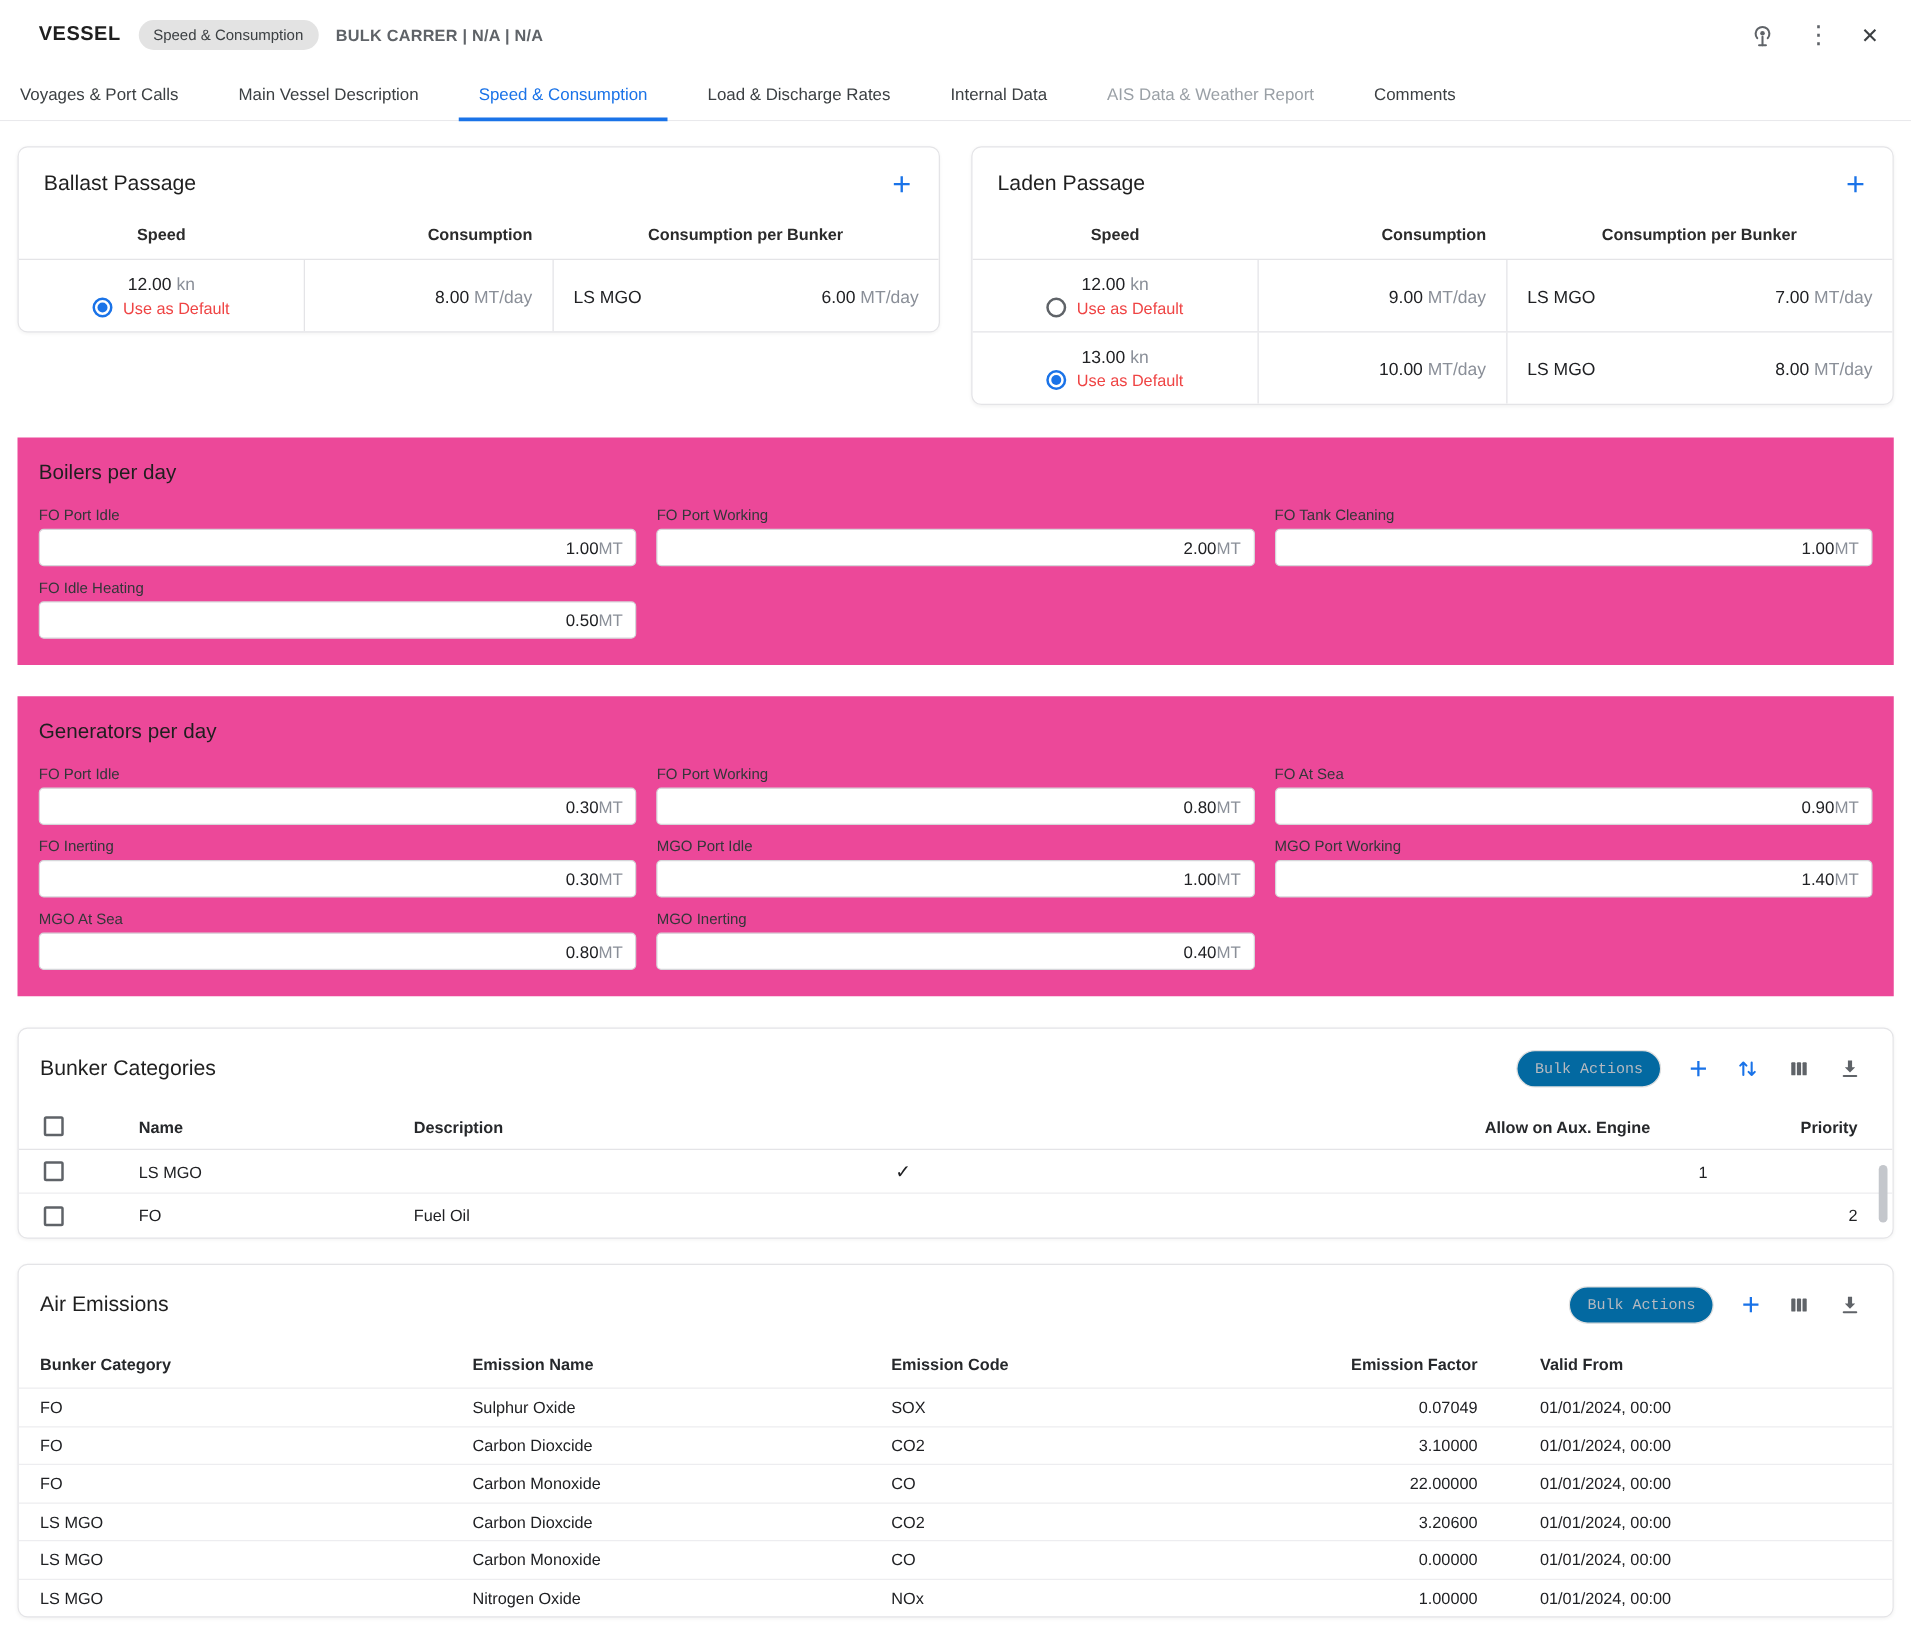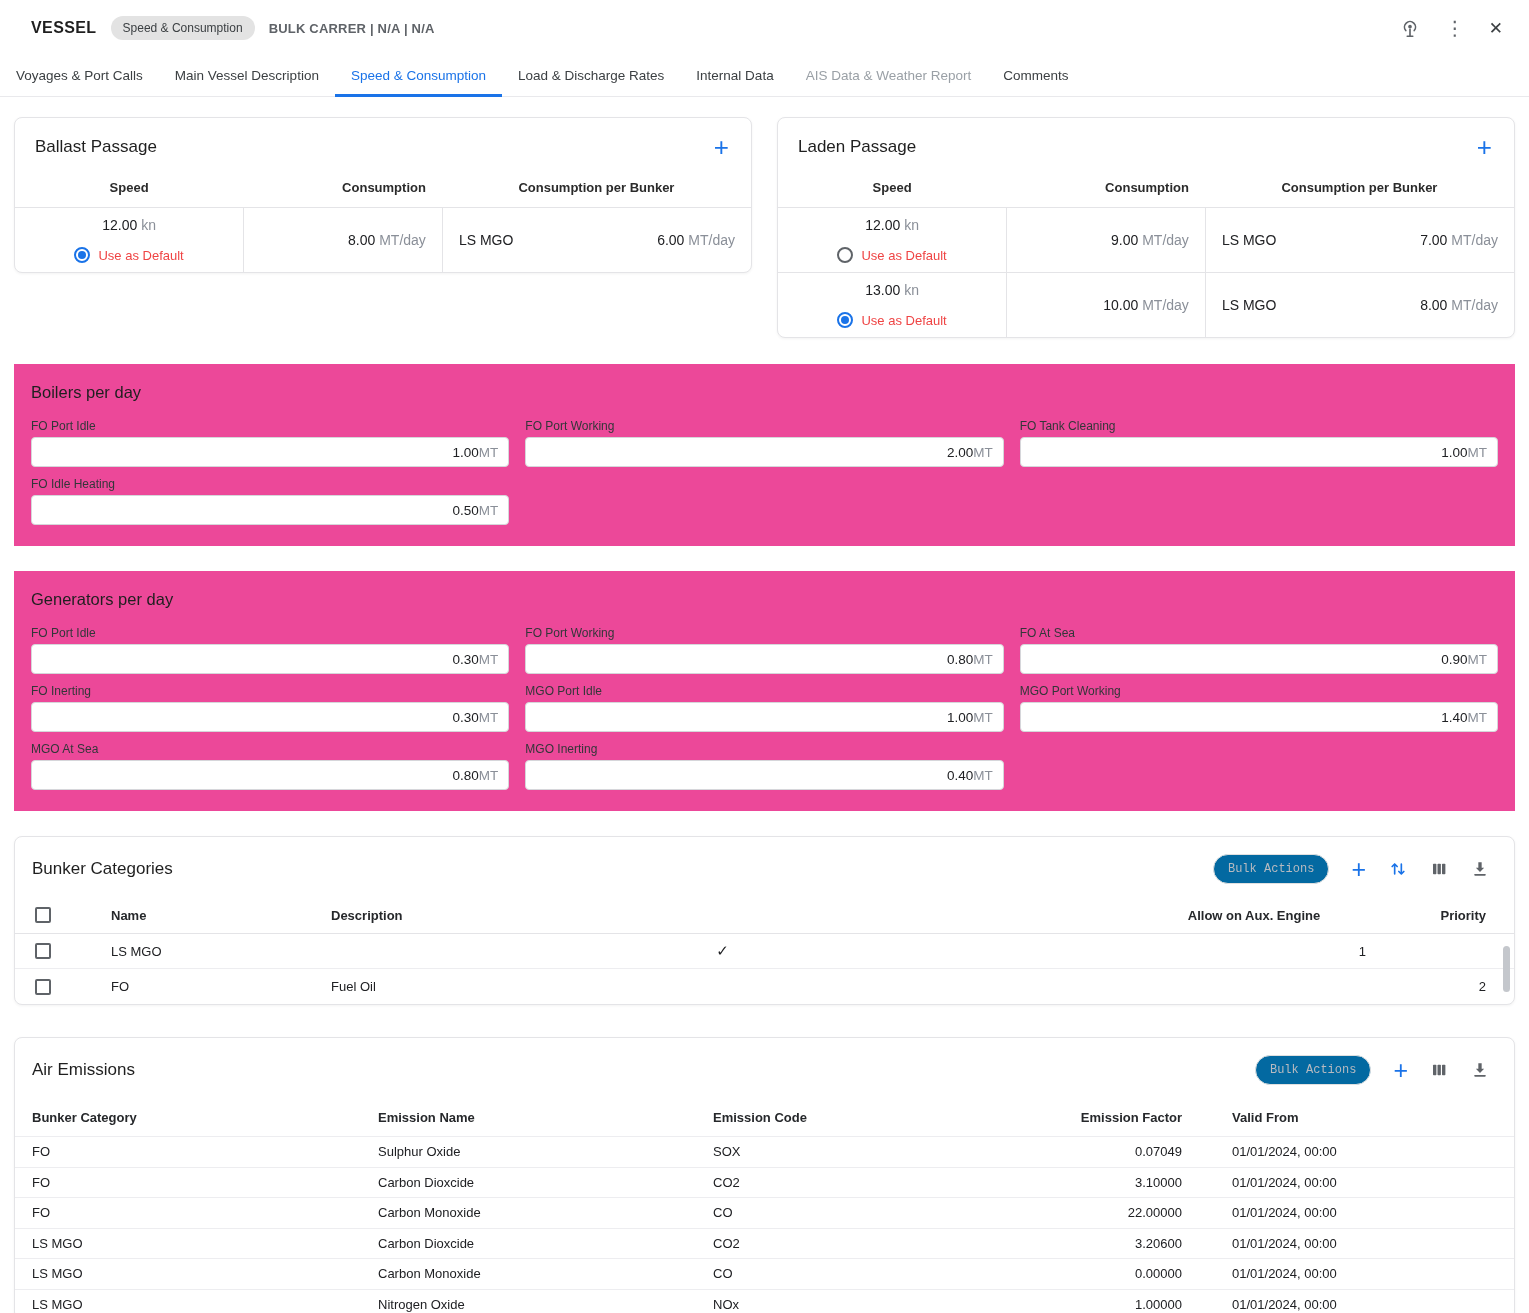--- a/index.html
+++ b/index.html
@@ -16,62 +16,62 @@
   .topbar-left { display:flex; align-items:center; gap:14px; }
   .app-title { font-size:16px; font-weight:700; letter-spacing:.4px; color:#1f1f1f; }
   .badge { background:#e3e3e3; color:#3c4043; font-size:12px; padding:5px 12px; border-radius:14px; white-space:nowrap; }
   .subtitle { color:#5f6368; font-size:13px; font-weight:600; letter-spacing:.2px;text-align:center; }
   .topbar-right { display:flex; align-items:center; gap:24px; }
   .icon-btn { background:none; border:none; cursor:pointer; color:#5f6368; display:flex; align-items:center; justify-content:center; padding:0; font-family:inherit; }
   .kebab { font-size:20px; color:#5f6368; line-height:1; }
   .close-x { font-size:17px; color:#3c4043; line-height:1; }
 
   
-  .tabbar { display:flex; padding-left:0; border-bottom:1px solid #e9e9ec; background:#fff; }
+  .tabbar { display:flex; padding-left:0; border-bottom:1px solid #e9e9ec; background:#fff;gap:16px; }
   .tab { padding:12px 16px 11px; font-size:13.5px; color:#3c4043; cursor:pointer; border-bottom:3px solid transparent; margin-bottom:-1px; white-space:nowrap; }
   .tab.active { color:#1a73e8; border-bottom-color:#1a73e8; font-weight:500; }
   .tab.muted { color:#9aa0a6; }
 
   
   main { padding:20px 14px 24px; background:#fff; }
   .card { background:#fff; border:1px solid #e4e4e7; border-radius:8px; box-shadow:0 1px 3px rgba(0,0,0,.05); }
 
   
   .passage-flex { display:flex; gap:25px; align-items:flex-start; margin-bottom:26px; }
   .passage-card { flex:1 1 0; overflow:hidden; }
   .passage-head { display:flex; justify-content:space-between; align-items:center; padding:16px 22px 10px 20px; }
   .passage-title { font-size:17px; font-weight:500; color:#1f1f1f; }
   .add-btn { color:#1a73e8; font-size:26px; font-weight:300; background:none; border:none; cursor:pointer; line-height:1; font-family:inherit; }
   .pt-head { display:grid; grid-template-columns:31% 27% 42%; font-size:13px; font-weight:600; color:#2b2b2b; padding:10px 0 12px; }
   .pt-head .c1 { text-align:center; }
   .pt-head .c2 { text-align:right; padding-right:16px; }
   .pt-head .c3 { text-align:center; }
   .pt-row { display:grid; grid-template-columns:31% 27% 42%; border-top:1px solid #e4e4e7; min-height:58px; }
   .cell { padding:9px 16px; }
-  .speed-cell { display:flex; flex-direction:column; align-items:center; justify-content:center; gap:14px; }
+  .speed-cell { display:flex; flex-direction:column; align-items:center; justify-content:center; gap:3px; }
   .speed-val { font-size:14px; color:#202124; }
   .radio-row { display:flex; align-items:center; gap:8px; cursor:pointer; }
   .radio { width:16px; height:16px; border-radius:50%; border:2px solid #5f6368; display:inline-block; position:relative; flex:0 0 auto; }
   .radio.checked { border-color:#1a73e8; }
   .radio.checked::after { content:''; position:absolute; inset:2px; border-radius:50%; background:#1a73e8; }
   .radio-label { font-size:13px; color:#ef4444; }
   .cons-cell { display:flex; align-items:center; justify-content:flex-end; border-left:1px solid #e4e4e7; font-size:14px; }
   .bunker-cell { display:flex; align-items:center; justify-content:space-between; border-left:1px solid #e4e4e7; font-size:14px; }
   .unit { color:#8a8f98; }
 
   
   .tinted { background:#ec4899; border-radius:0; padding:19px 17px 21px; margin-bottom:25px; }
   .tinted .section-title { font-size:16.5px; font-weight:500; color:#1f1f1f; margin-bottom:17px; }
   .fields-grid { display:grid; grid-template-columns:repeat(3,1fr); column-gap:16px; row-gap:10px; }
   .field label { display:block; font-size:12px; color:#333639; margin-bottom:4px; }
   .field .input { background:#fff; border:1px solid #d6d6da; border-radius:4px; height:30px; display:flex; align-items:center; justify-content:flex-end; padding:0 10px; font-size:13.5px; color:#202124; cursor:text; }
   .field .input .unit { margin-left:0; }
 
   
-  .table-card { margin-bottom:32px; overflow:hidden; position:relative; }
+  .table-card { margin-bottom:20px; overflow:hidden; position:relative; }
   .card-head { display:flex; justify-content:space-between; align-items:center; padding:17px 24px 13px 17px; }
   .card-title { font-size:17px; font-weight:500; color:#1f1f1f; }
   .card-tools { display:flex; align-items:center; gap:22px; }
   .pill-btn { border:1px solid #e0e0e0; background:#0369a1; color:#b7bac0; font-size:12px; padding:7px 14px; border-radius:16px; cursor:default; font-family:Liberation Mono, monospace; }
   .plus-btn { color:#1a73e8; font-size:25px; font-weight:300; background:none; border:none; cursor:pointer; line-height:1; font-family:inherit; }
 
   .grid-row { display:grid; align-items:center; font-size:13px; }
   .bunker-cols { grid-template-columns:96px 220px 1fr 280px 120px; }
   .bunker-head { font-weight:600; color:#26282b; height:37px; border-bottom:1px solid #e4e4e7; }
   .bunker-row { height:35px; border-bottom:1px solid #ededf0; }

